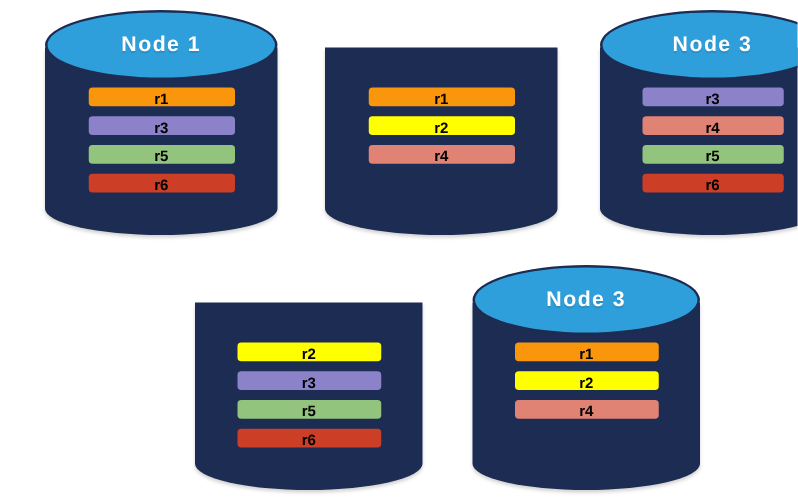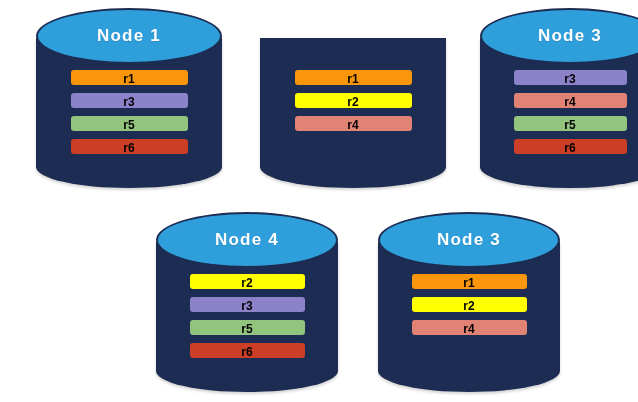--- a/index.html
+++ b/index.html
@@ -142,23 +142,20 @@
         <div class="record-bar" style="background: rgb(146, 196, 125); width: 113px;">
           <span class="record-label">r5</span>
         </div>
         <div class="record-bar" style="background: rgb(204, 63, 38); width: 113px;">
           <span class="record-label">r6</span>
         </div>
       </div>
     </div>
     <div class="node" style="left: 128px; top: 212px; width: 182px; height: 180px;">
       <div class="cyl-body" style="top: 30px; height: 150px; background: rgb(28, 44, 82);"></div>
-      <div class="cyl-top" style="top: 0px; height: 56px; background: rgb(47, 159, 220); border-color: rgb(28, 44, 82);">
-        <span class="node-label">Node 4</span>
-      </div>
       <div class="records" style="top: 62px;">
         <div class="record-bar" style="background: rgb(255, 255, 0); width: 115px;">
           <span class="record-label">r2</span>
         </div>
         <div class="record-bar" style="background: rgb(140, 130, 201); width: 115px;">
           <span class="record-label">r3</span>
         </div>
         <div class="record-bar" style="background: rgb(146, 196, 125); width: 115px;">
           <span class="record-label">r5</span>
         </div>

